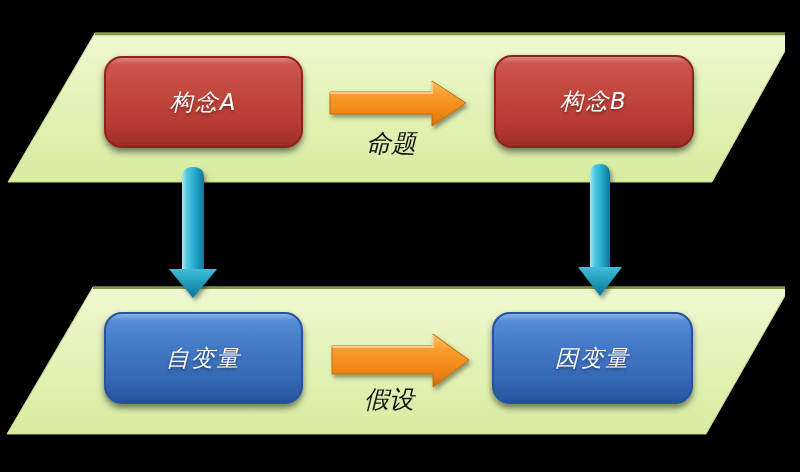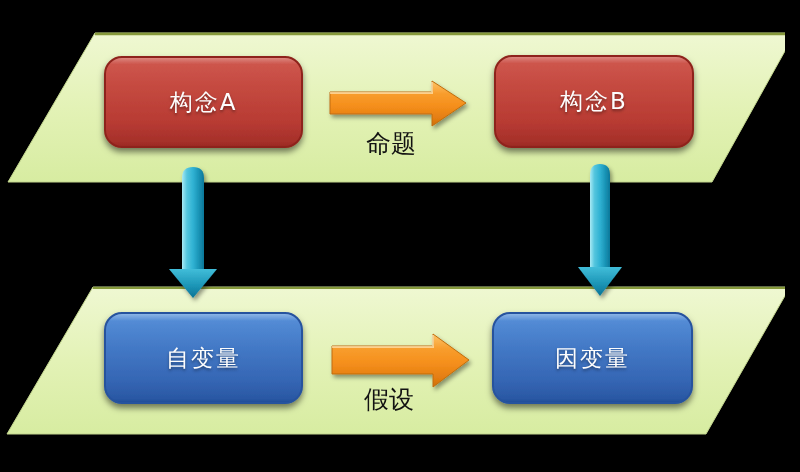--- a/index.html
+++ b/index.html
@@ -7,20 +7,21 @@
     padding: 0;
     background: #000000;
   }
   .stage {
     position: relative;
     width: 785px;
     height: 472px;
     background: #000000;
     overflow: hidden;
     font-family: "DejaVu Sans", sans-serif;
+    font-style: italic;
   }
   svg { display: block; }
   .box-label {
     font-family: "DejaVu Sans", "Liberation Sans", sans-serif;
     font-size: 23px;
     letter-spacing: 2px;
     fill: #fdfdfd;
     text-shadow: 0 2px 3px rgba(0,0,0,0.40);
   }
   .plane-label {

